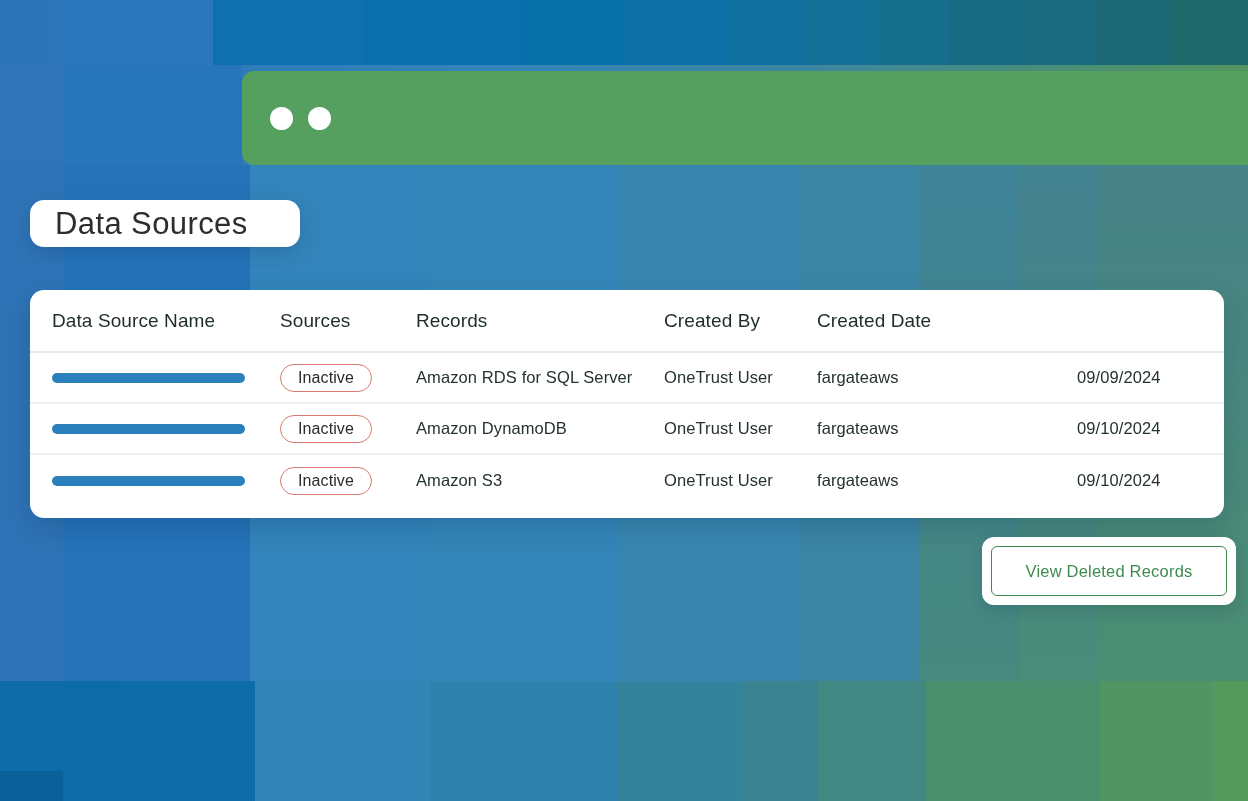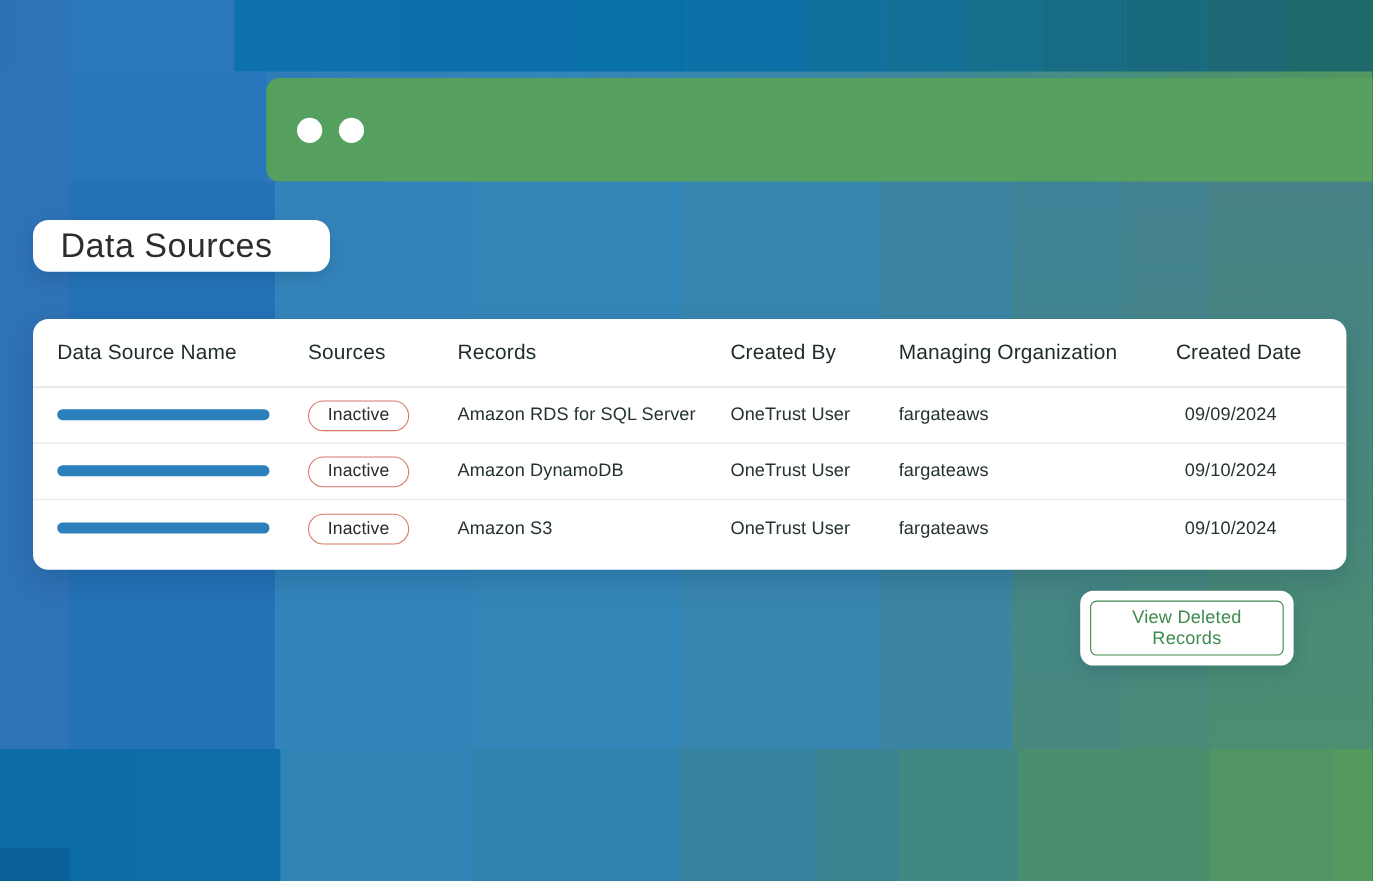--- a/index.html
+++ b/index.html
@@ -51,21 +51,21 @@
   .trow:last-child{border-bottom:none;}
   .trow div{font-size:16.5px;color:#243330;letter-spacing:.1px;}
   .redact-bar{width:193px;height:10px;border-radius:5px;background:var(--bar_blue,#2b80bb);}
   .pill{
     display:inline-block;padding:4px 17px;border:1.5px solid var(--status_red,#d9796d);
     border-radius:17px;font-size:16px;color:#2b2b2b;background:#fff;text-align:right;
   }
   .cell-date{padding-left:8px;}
   
   .del-wrap{
-    position:absolute;left:982px;top:537px;width:194px;height:68px;
+    position:absolute;left:982px;top:537px;width:254px;height:68px;
     background:#ffffff;border-radius:12px;padding:9px;
     box-shadow:0 6px 16px rgba(8,40,70,.16);
   }
   .del-btn{
     width:100%;height:100%;background:#ffffff;cursor:pointer;
     border:1.5px solid var(--outline_green,#3e8b4f);border-radius:6px;
     color:var(--outline_green,#3e8b4f);font-size:16.5px;font-family:inherit;letter-spacing:.2px;
   }
 </style>
 </head>
@@ -119,21 +119,20 @@
     <span>Data Sources</span>
   </div>
 
 
   <div class="card">
     <div class="tgrid thead">
       <div>Data Source Name</div>
       <div>Sources</div>
       <div>Records</div>
       <div>Created By</div>
-      <div>Managing Organization</div>
       <div>Created Date</div>
     </div>
     <div id="table-body">
     <div class="tgrid trow">
       <div>
         <span class="redact-bar" style="display:inline-block"></span>
       </div>
       <div>
         <span class="pill">Inactive</span>
       </div>

